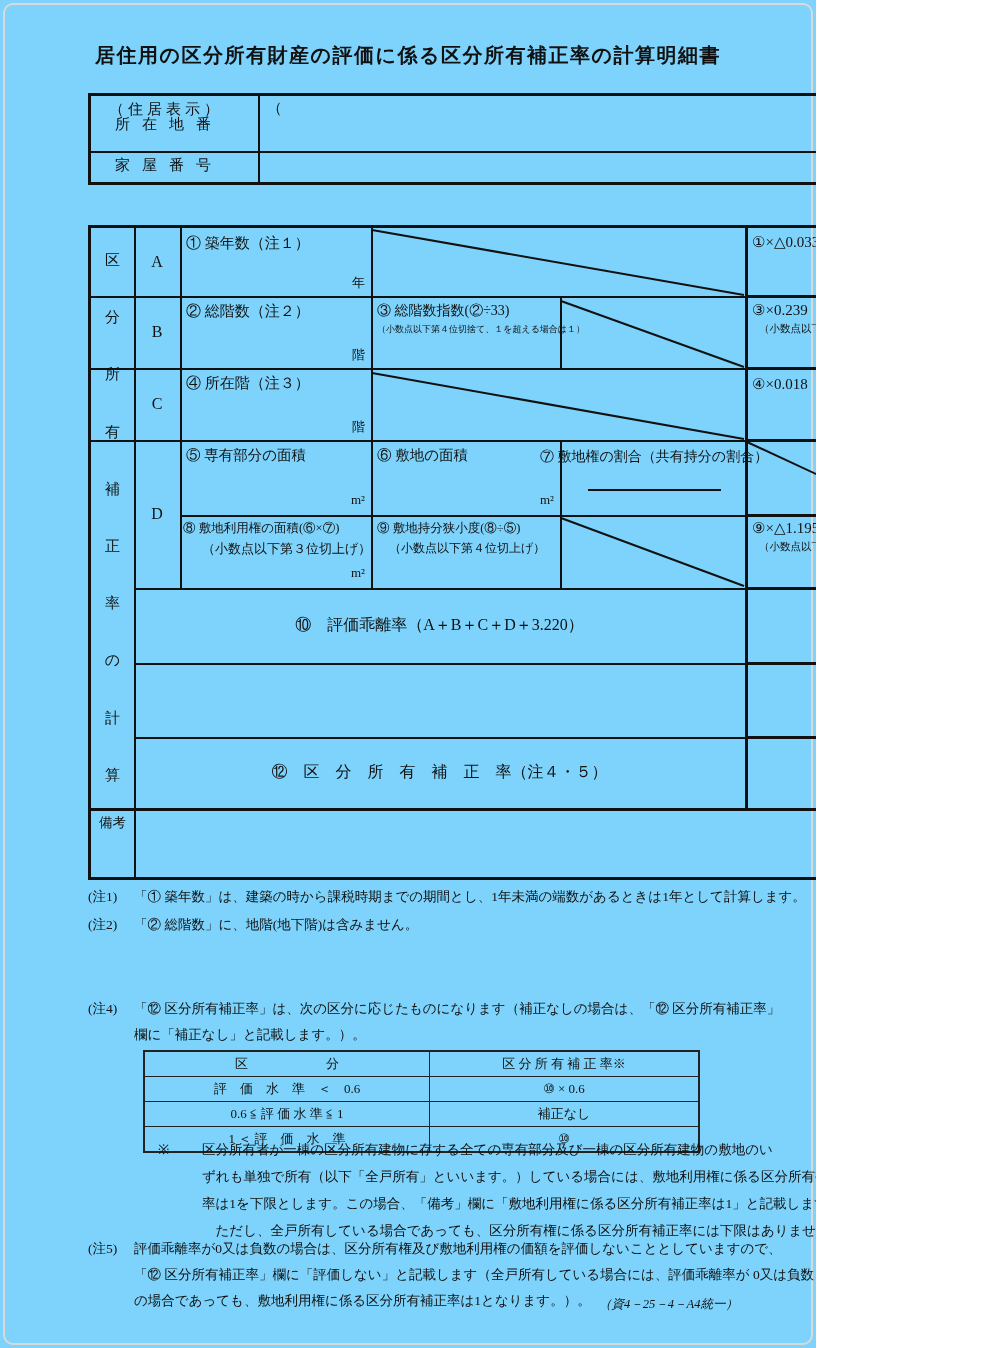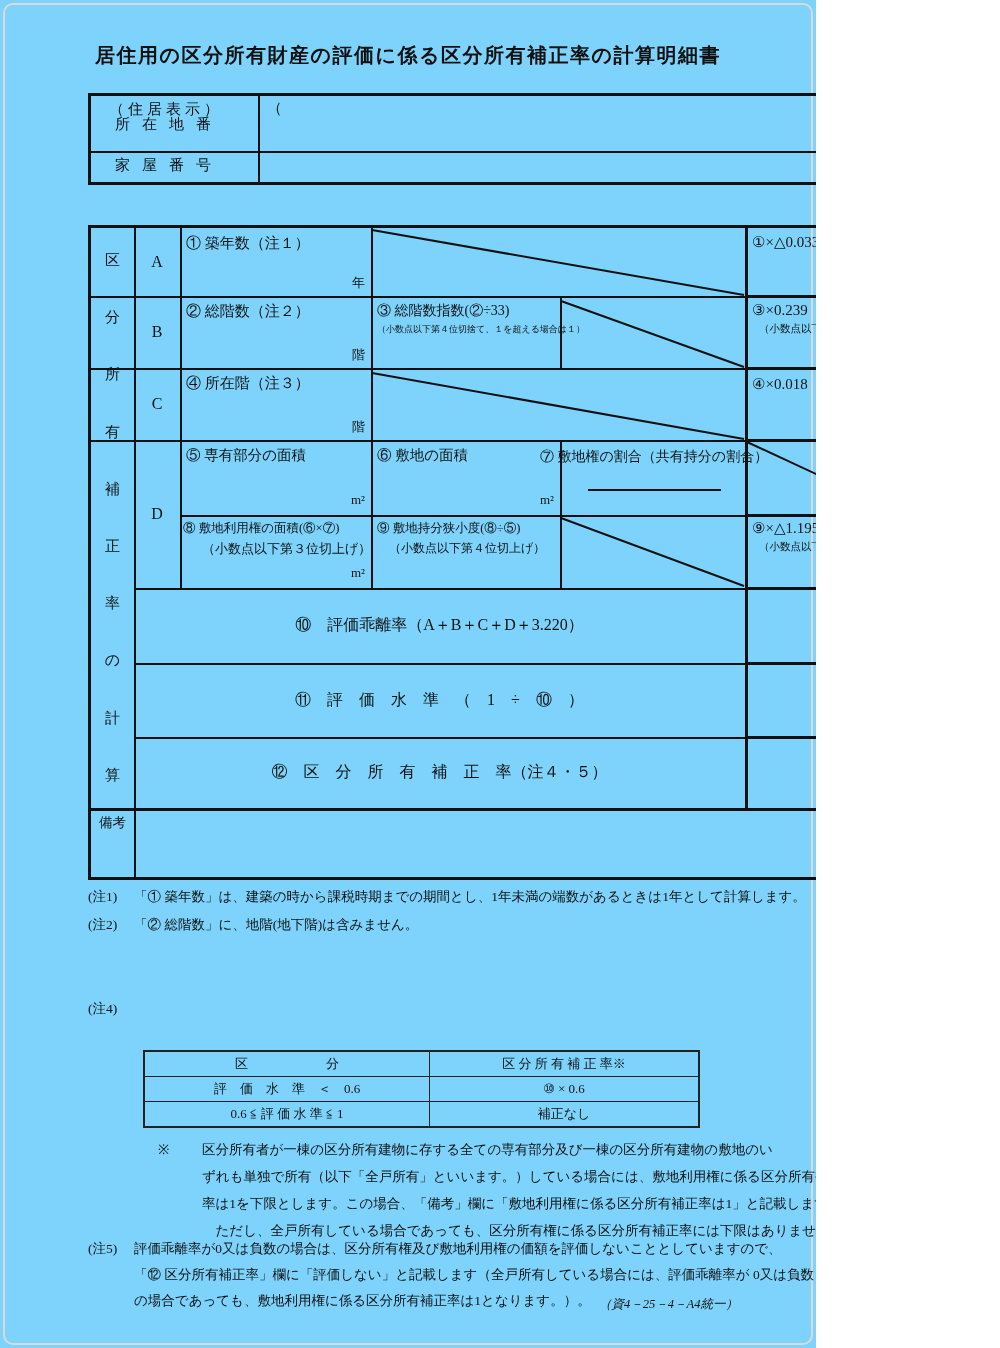--- a/index.html
+++ b/index.html
@@ -127,54 +127,59 @@
     <div class="cell-t" style="left:92px;top:292px;font-size:12.5px;">⑧ 敷地利用権の面積(⑥×⑦)</div>
     <div class="cell-t" style="left:111px;top:312px;font-size:13px;">（小数点以下第３位切上げ）</div>
     <div class="unit" style="left:228px;top:337px;">m²</div>
     <div class="cell-t" style="left:286px;top:292px;font-size:12.5px;">⑨ 敷地持分狭小度(⑧÷⑤)</div>
     <div class="cell-t" style="left:298px;top:312px;font-size:12px;">（小数点以下第４位切上げ）</div>
     <div class="cell-t" style="left:661px;top:291px;">⑨×△1.195</div>
     <div class="cell-t note-s" style="left:668px;top:312px;">（小数点以下第４位切上げ）</div>
 
     <div class="abs ctr" style="left:43px;top:360px;width:611px;height:75px;font-size:16px;">⑩　評価乖離率（A＋B＋C＋D＋3.220）</div>
     <div class="abs" style="left:654px;top:360px;width:157px;height:75px;"></div>
-    <div class="abs ctr" style="left:43px;top:435px;width:611px;height:74px;font-size:16px;">⑪　評　価　水　準　（　1　÷　⑩　）</div>
     <div class="abs" style="left:654px;top:435px;width:157px;height:74px;"></div>
     <div class="abs ctr" style="left:43px;top:509px;width:611px;height:71px;font-size:16px;">⑫　区　分　所　有　補　正　率（注４・５）</div>
     <div class="abs" style="left:654px;top:509px;width:157px;height:71px;"></div>
 
     <div class="abs ctr" style="left:0;top:560px;width:43px;height:69px;font-size:13.5px;">備考</div>
     <div class="abs" style="left:43px;top:580px;width:768px;height:69px;"></div>
   </div>
 
   <div class="notes-row" style="left:88px;top:884px;width:832px;">
     <div class="notes-label">(注1)</div>
     <div class="notes-body">「① 築年数」は、建築の時から課税時期までの期間とし、1年未満の端数があるときは1年として計算します。</div>
   </div>
   <div class="notes-row" style="left:88px;top:912px;width:832px;">
     <div class="notes-label">(注2)</div>
     <div class="notes-body">「② 総階数」に、地階(地下階)は含みません。</div>
   </div>
   <div class="notes-row" style="left:88px;top:996px;width:832px;">
     <div class="notes-label">(注4)</div>
+    <div class="notes-body">「⑫ 区分所有補正率」は、次の区分に応じたものになります（補正なしの場合は、「⑫ 区分所有補正率」
+欄に「補正なし」と記載します。）。</div>
   </div>
 
   <table id="note4-table" style="left:143px;top:1050px;width:557px;">
     <tbody>
         <tr>
       <td class="n4t-cell" style="width:276px;">区　　　　　　分</td>
       <td class="n4t-cell">区 分 所 有 補 正 率※</td>
     </tr>
     <tr>
       <td class="n4t-cell">評　価　水　準　＜　0.6</td>
       <td class="n4t-cell">⑩ × 0.6</td>
     </tr>
     <tr>
       <td class="n4t-cell">0.6 ≦ 評 価 水 準 ≦ 1</td>
       <td class="n4t-cell">補正なし</td>
+    </tr>
+    <tr>
+      <td class="n4t-cell">1 ＜ 評　価　水　準</td>
+      <td class="n4t-cell">⑩</td>
     </tr>
   </tbody>
     </table>
 
   <div class="notes-row" style="left:158px;top:1136px;width:762px;line-height:27px;">
     <div class="notes-label" style="flex:0 0 44px;">※</div>
     <div class="notes-body">区分所有者が一棟の区分所有建物に存する全ての専有部分及び一棟の区分所有建物の敷地のい
 ずれも単独で所有（以下「全戸所有」といいます。）している場合には、敷地利用権に係る区分所有補正
 率は1を下限とします。この場合、「備考」欄に「敷地利用権に係る区分所有補正率は1」と記載します。
 　ただし、全戸所有している場合であっても、区分所有権に係る区分所有補正率には下限はありません。</div>

